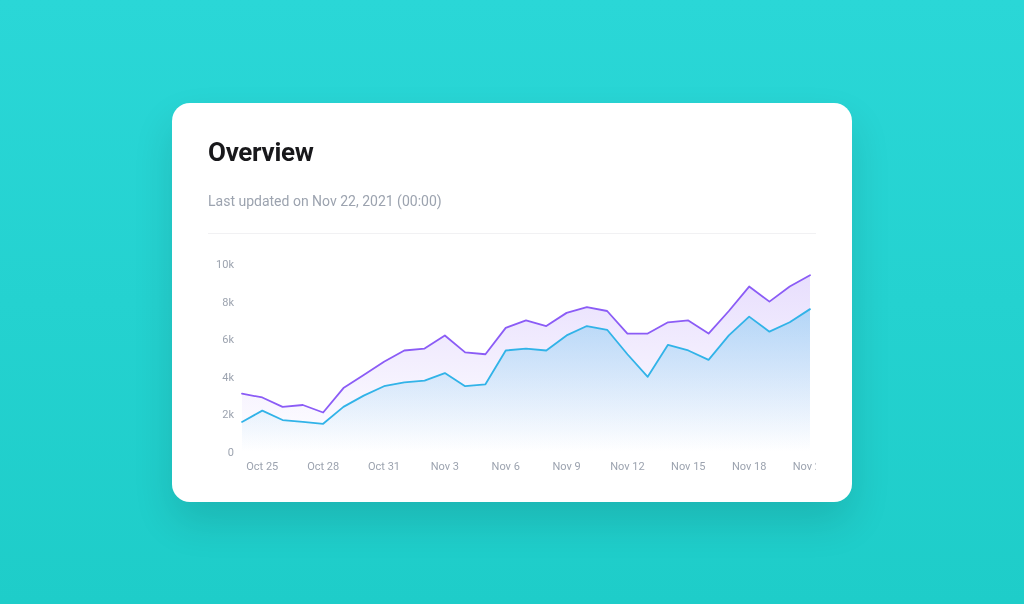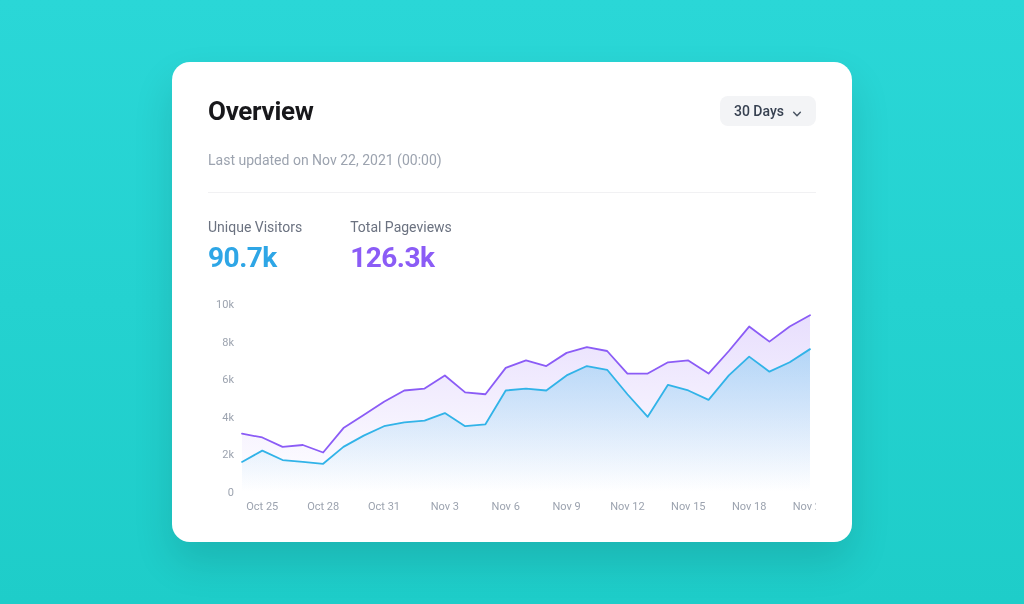--- a/index.html
+++ b/index.html
@@ -84,44 +84,26 @@
     font-size: 11px;
     fill: #9ca3af;
   }
 </style>
 </head>
 <body>
 
 <div class="card">
   <div class="header-row">
     <h1 class="title">Overview</h1>
-    <div class="range-btn">
-      <span>30 Days</span>
-      <span class="chevron">
-        <svg viewBox="0 0 12 12" width="10" height="10">
-            <path d="M2 4l4 4 4-4" fill="none" stroke="#4b5563" stroke-width="1.8" stroke-linecap="round" stroke-linejoin="round"></path>
-          </svg>
-      </span>
-    </div>
   </div>
 
   <p class="subtext">Last updated on Nov 22, 2021 (00:00)</p>
 
   <hr class="divider">
 
-  <div class="stats-row">
-    <div>
-      <div class="stat-label">Unique Visitors</div>
-      <div class="stat-value stat-visitors">90.7k</div>
-    </div>
-    <div>
-      <div class="stat-label">Total Pageviews</div>
-      <div class="stat-value stat-pageviews">126.3k</div>
-    </div>
-  </div>
 
   <div class="chart-wrap">
     <svg id="chart-svg" width="608" height="220">
         <defs>
           <linearGradient id="gpv" x1="0" x2="0" y1="0" y2="1">
             <stop offset="0%" stop-color="rgba(139,92,246,0.20)"></stop>
             <stop offset="100%" stop-color="rgba(139,92,246,0.00)"></stop>
           </linearGradient>
           <linearGradient id="gvis" x1="0" x2="0" y1="0" y2="1">
             <stop offset="0%" stop-color="rgba(49,179,232,0.30)"></stop>

